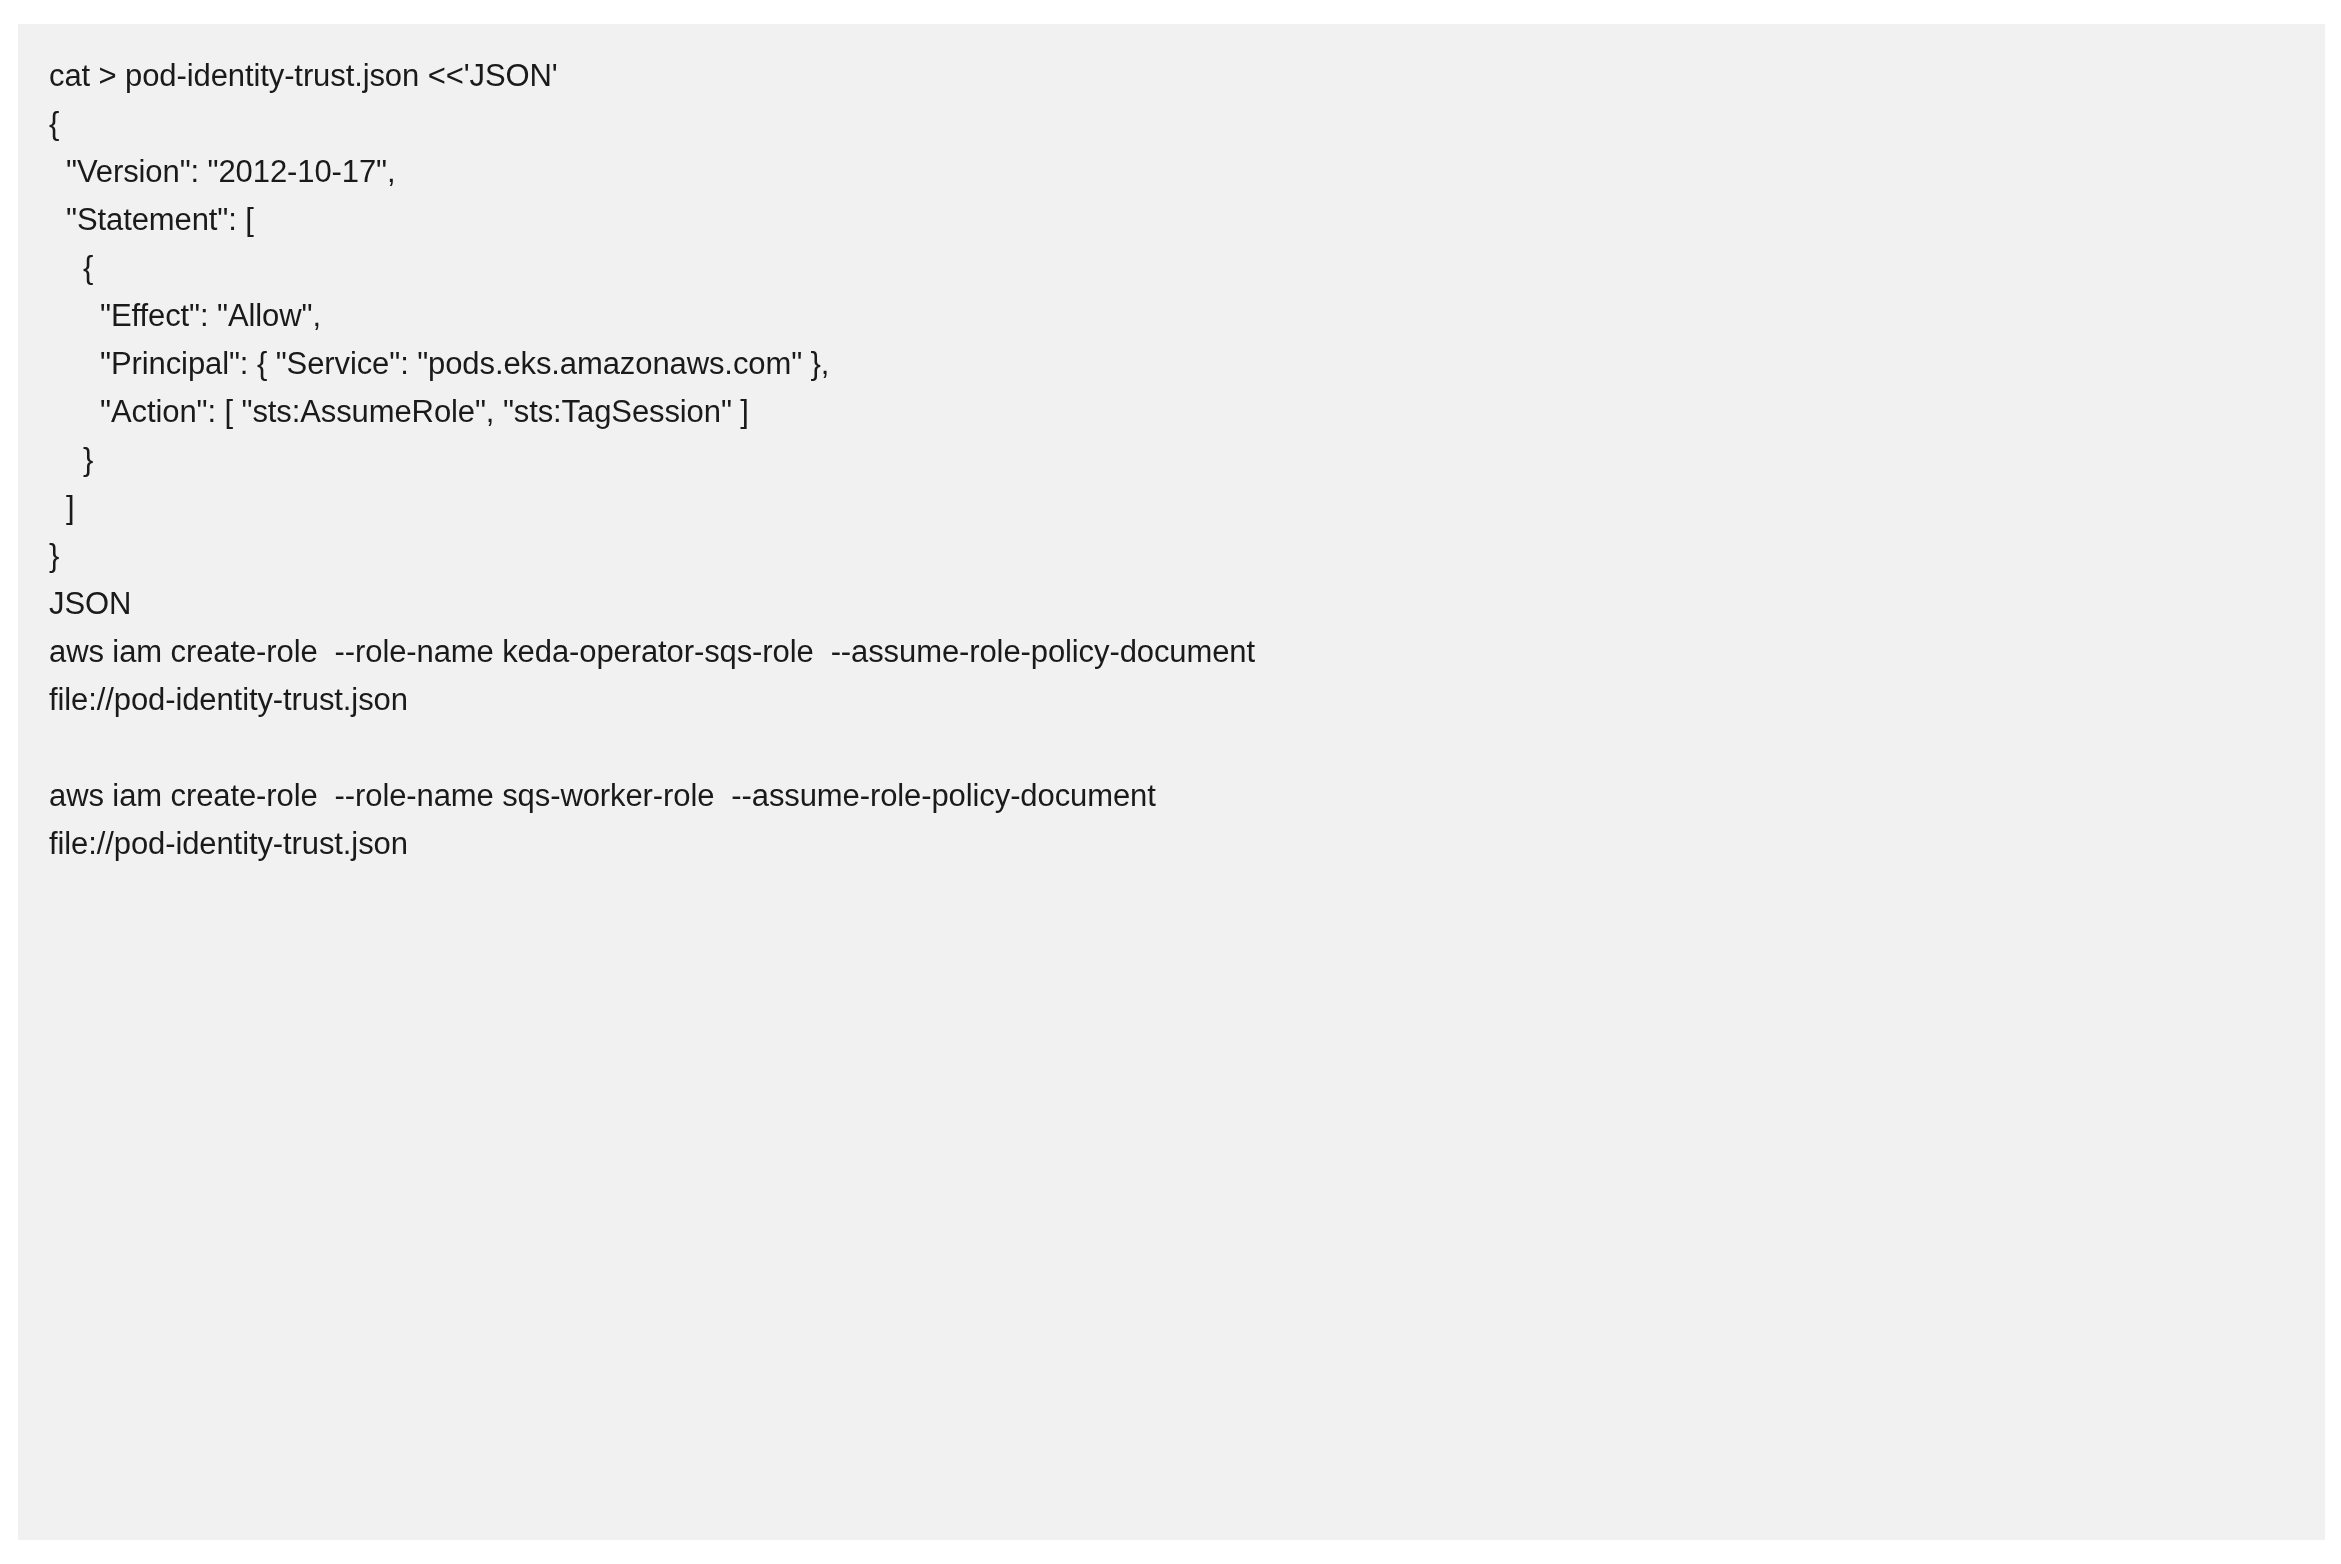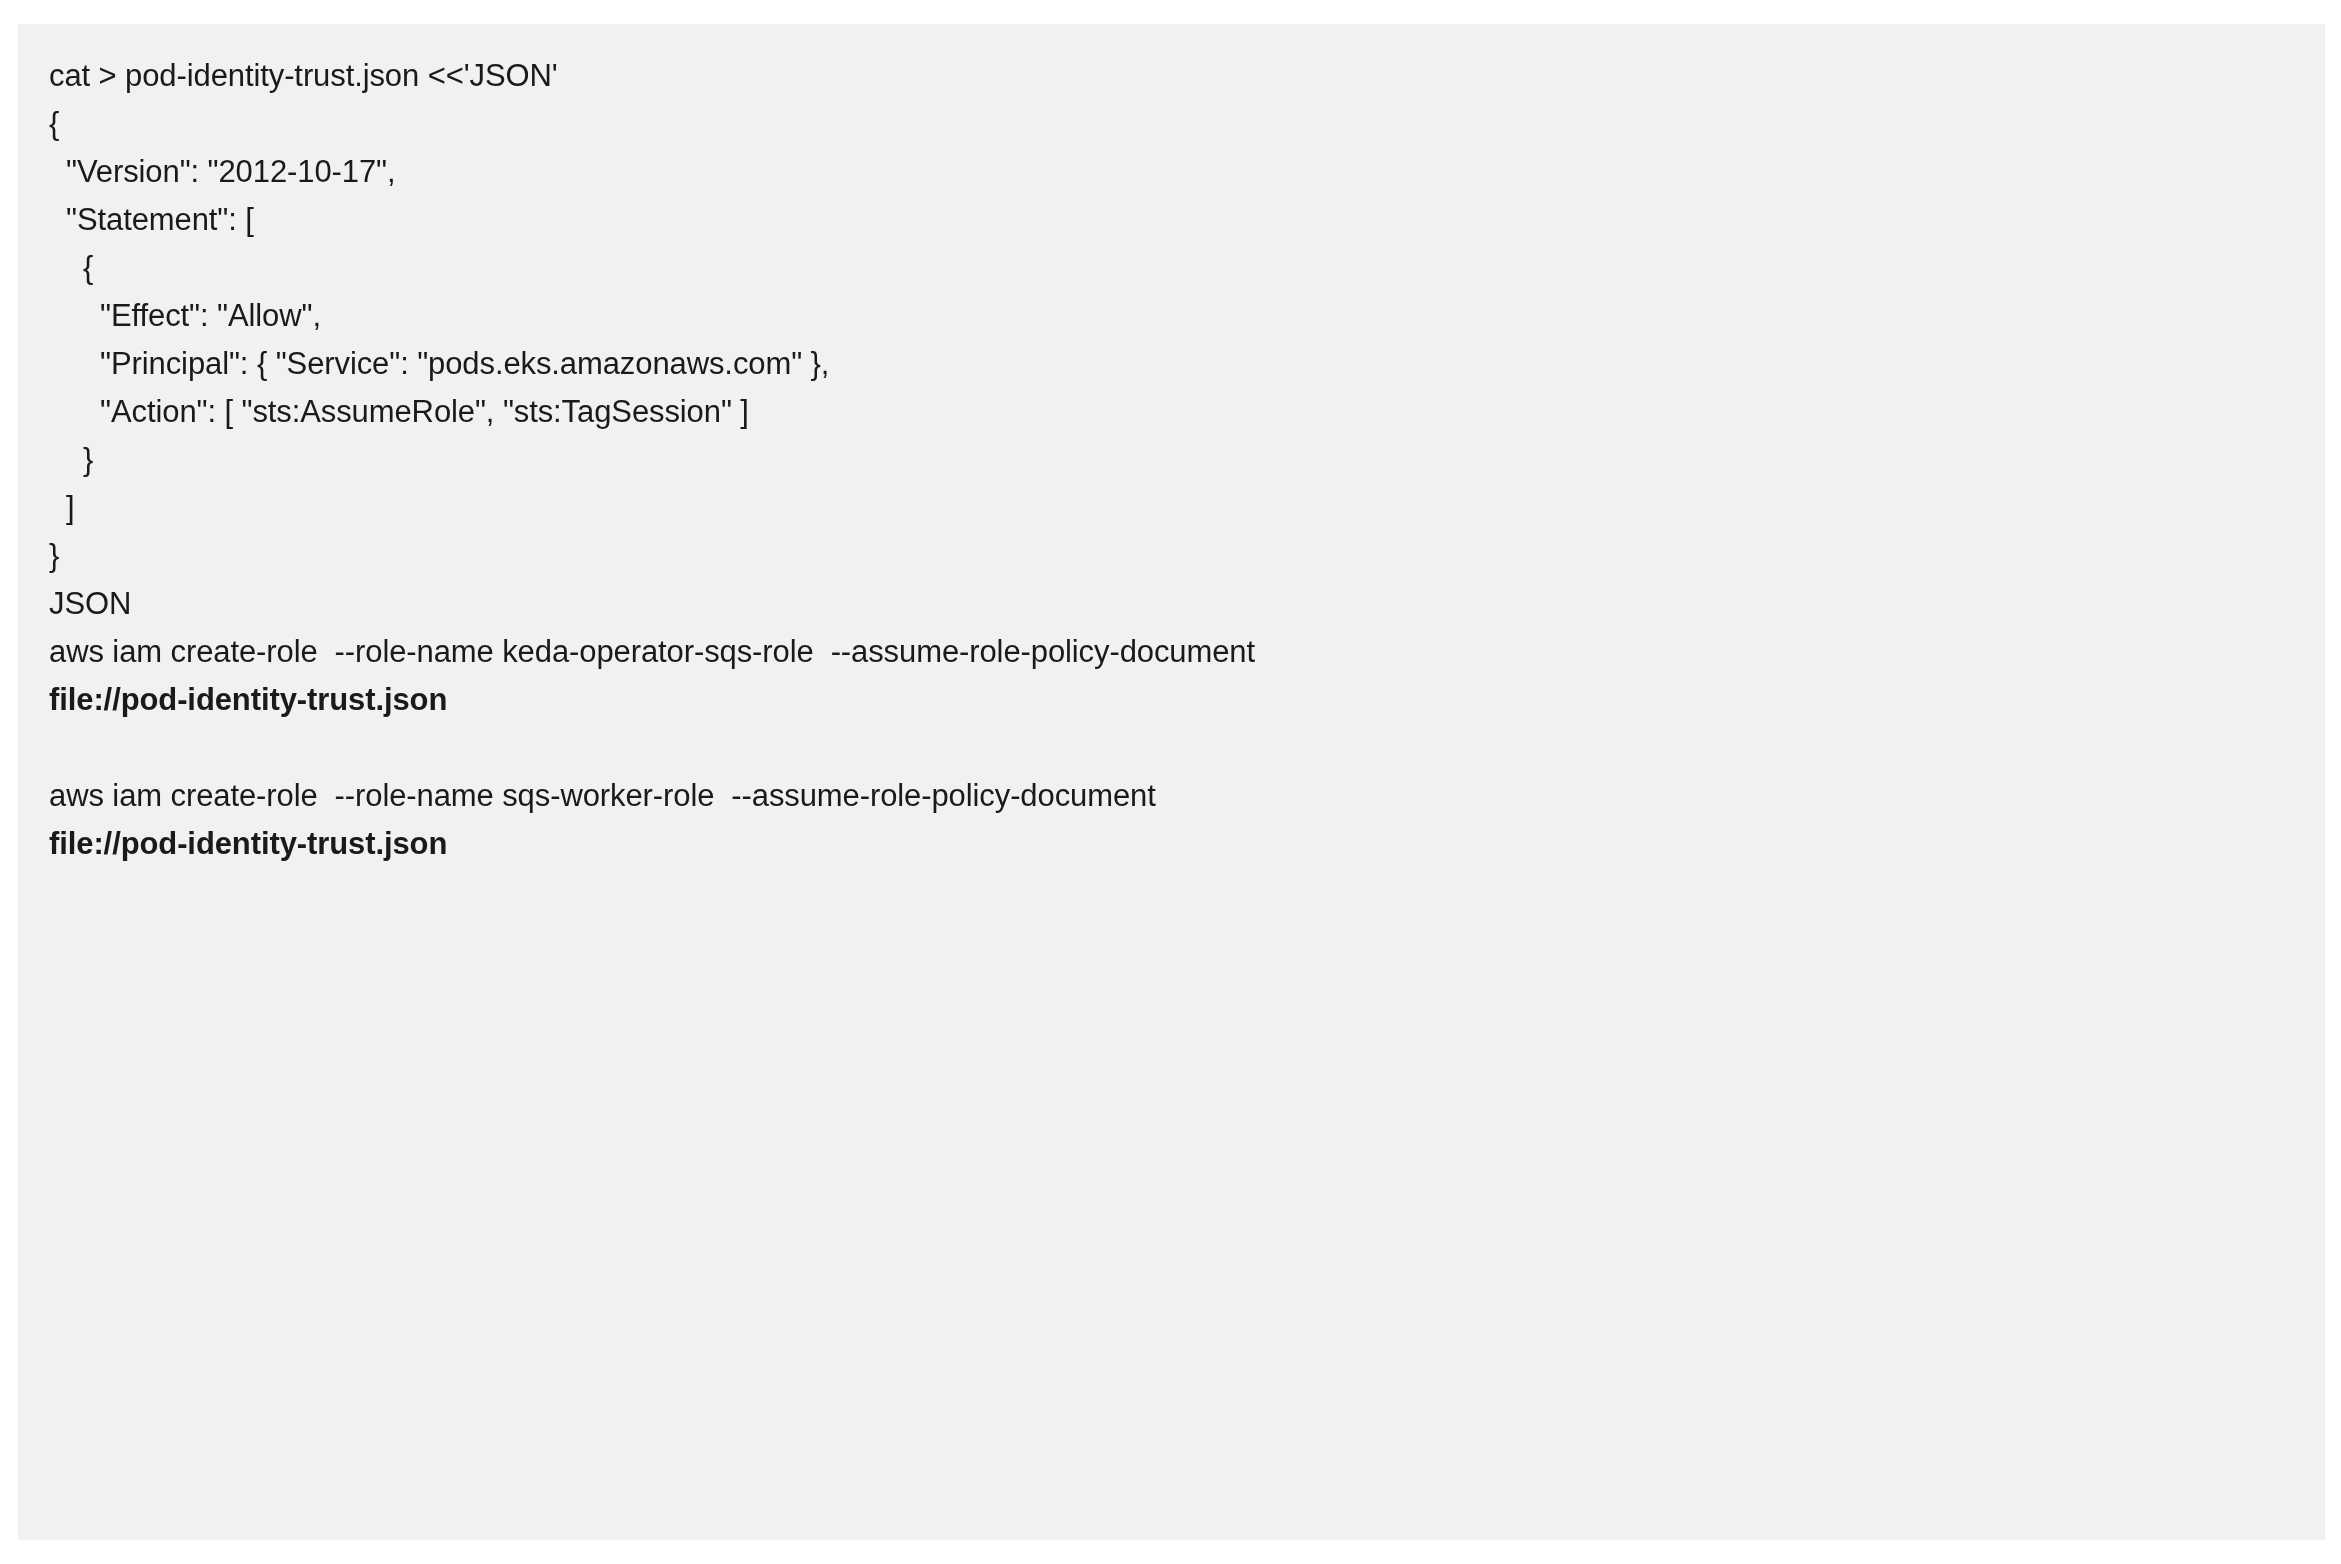--- a/index.html
+++ b/index.html
@@ -53,21 +53,20 @@
     white-space: pre;
   }
 
   .code-line.blank {
     min-height: 48px;
   }
 
   
   .code-line.cont {
     white-space: pre;
-    font-weight: bold;
   }
 </style>
 </head>
 <body>
 
 <div id="page-root" style="background: rgb(255, 255, 255);">
 
   <div class="code-card" style="background: rgb(241, 241, 241);">
     <pre class="code-block" style="color: rgb(26, 26, 26);"><span class="code-line">cat &gt; pod-identity-trust.json &lt;&lt;'JSON'</span><span class="code-line">{</span><span class="code-line">  "Version": "2012-10-17",</span><span class="code-line">  "Statement": [</span><span class="code-line">    {</span><span class="code-line">      "Effect": "Allow",</span><span class="code-line">      "Principal": { "Service": "pods.eks.amazonaws.com" },</span><span class="code-line">      "Action": [ "sts:AssumeRole", "sts:TagSession" ]</span><span class="code-line">    }</span><span class="code-line">  ]</span><span class="code-line">}</span><span class="code-line">JSON</span><span class="code-line">aws iam create-role  --role-name keda-operator-sqs-role  --assume-role-policy-document</span><span class="code-line cont">file://pod-identity-trust.json</span><span class="code-line blank"></span><span class="code-line">aws iam create-role  --role-name sqs-worker-role  --assume-role-policy-document</span><span class="code-line cont">file://pod-identity-trust.json</span></pre>
   </div>

